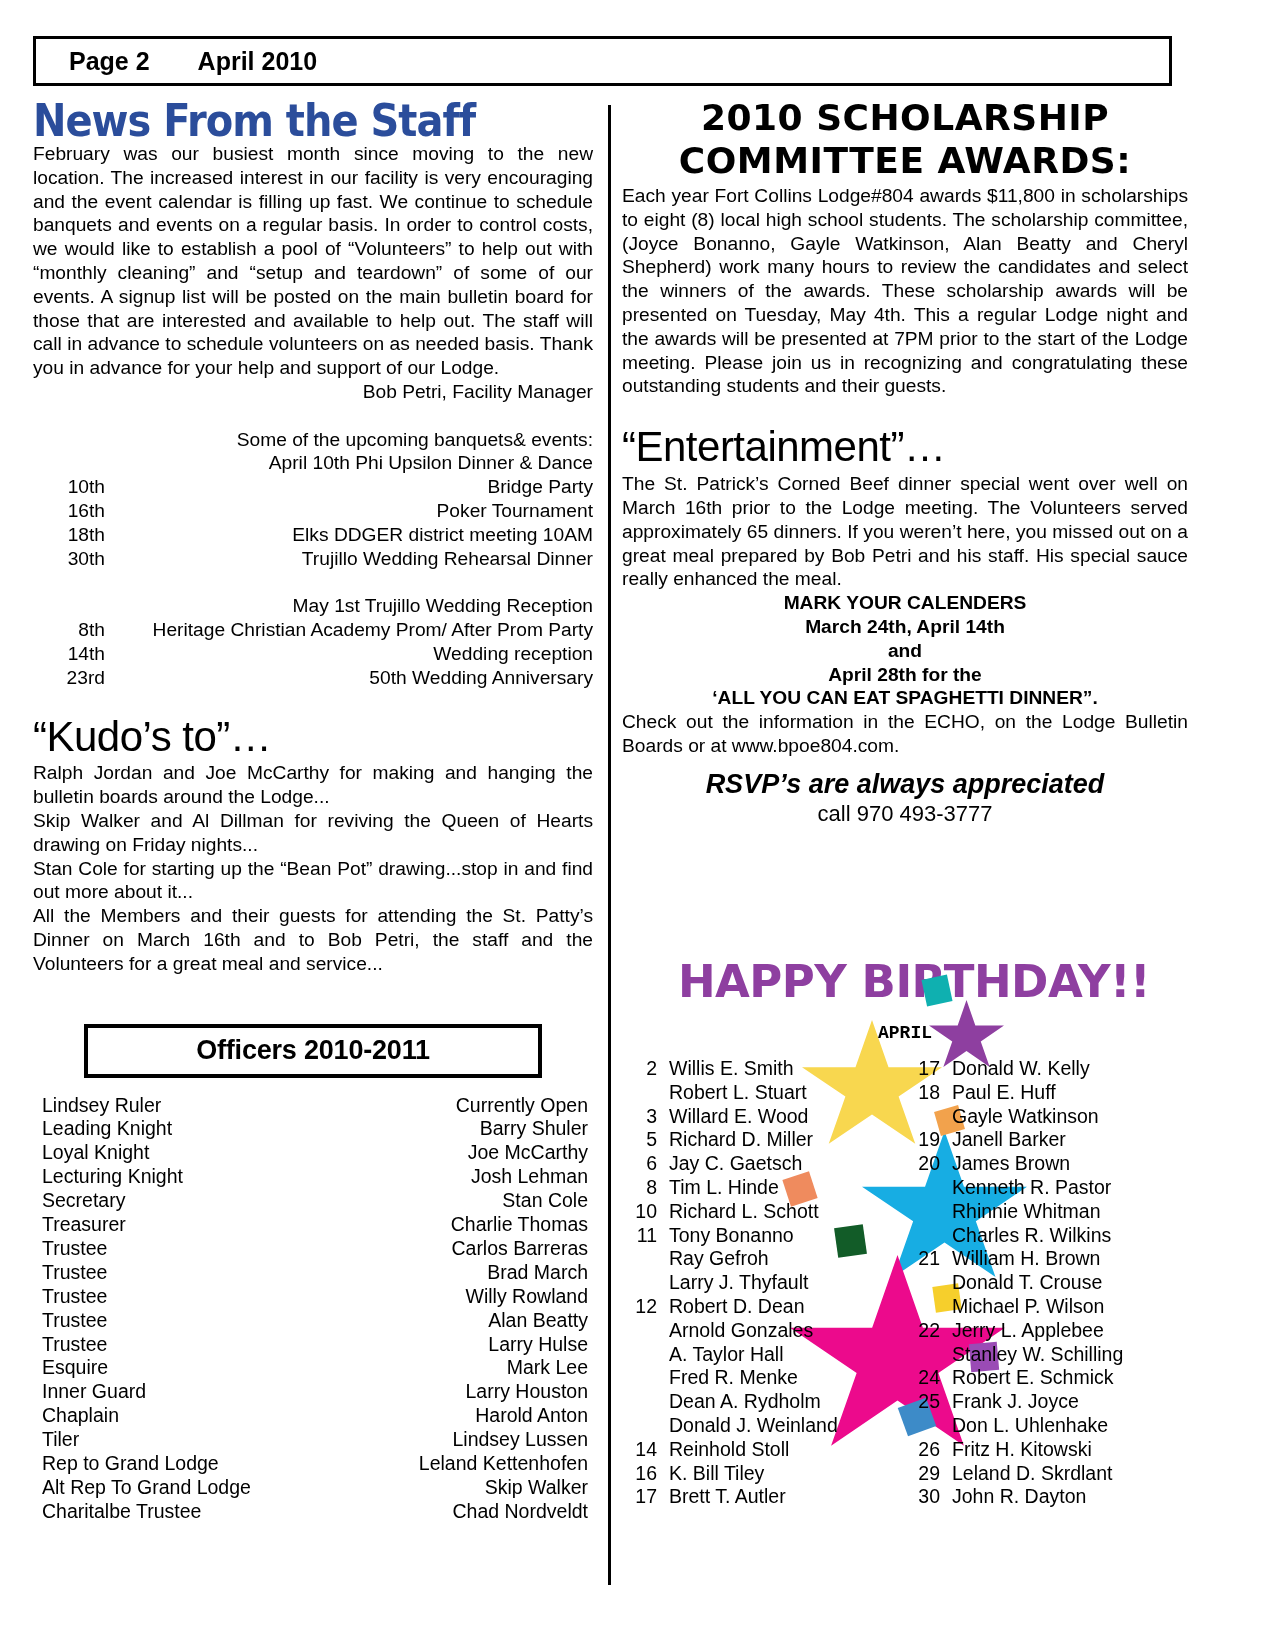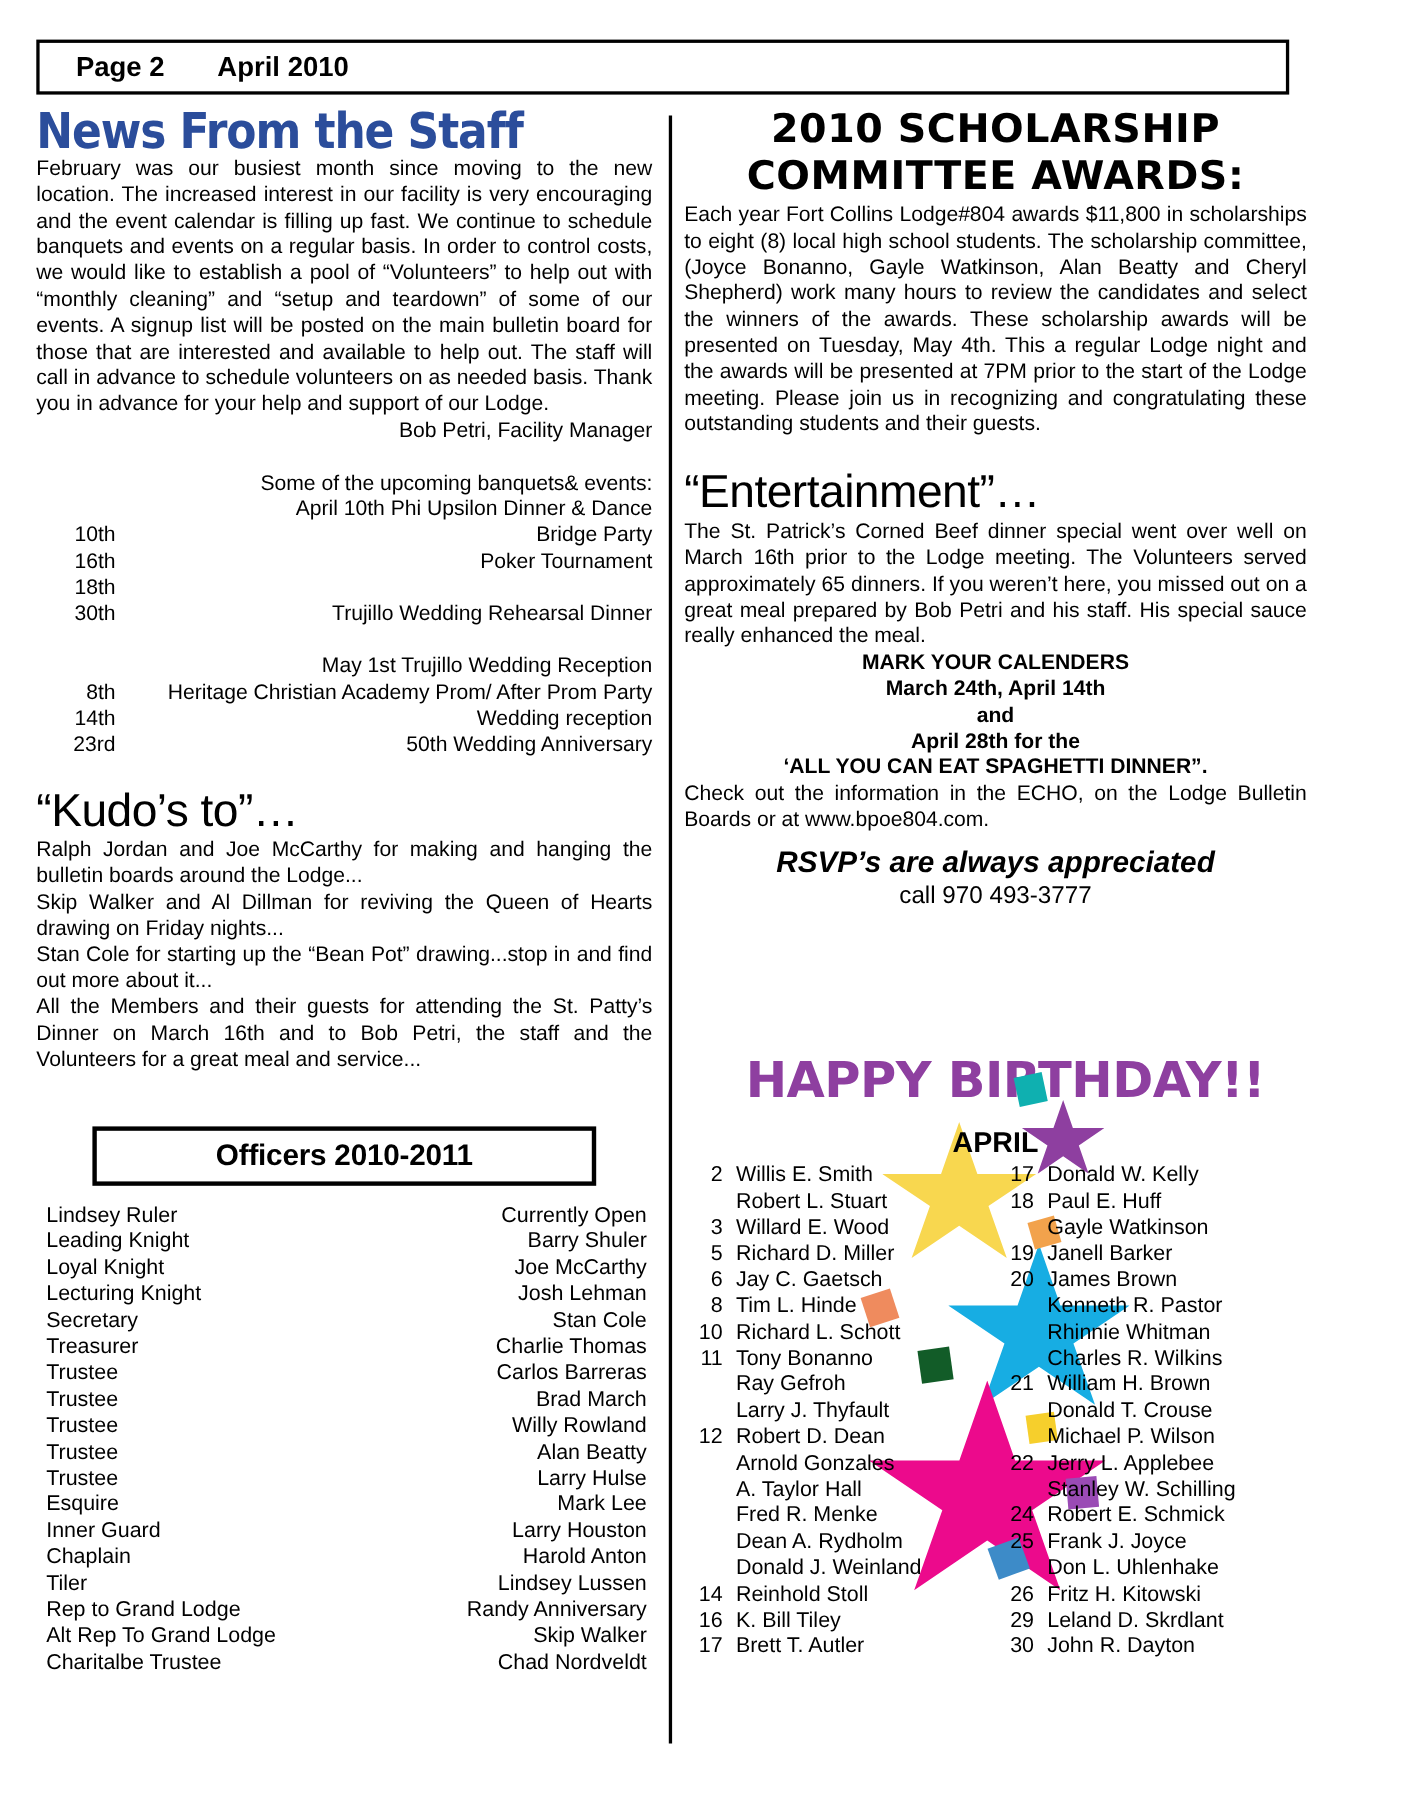--- a/index.html
+++ b/index.html
@@ -194,23 +194,24 @@
     letter-spacing: -0.5px;
     z-index: 6;
     white-space: nowrap;
   }
   .bday-month {
     position: absolute;
     left: 0;
     top: 78px;
     width: 566px;
     text-align: center;
-    font-size: 26px;
+    font-size: 18px;
     font-weight: bold;
     z-index: 6;
+    font-family: Liberation Mono, monospace;
   }
   .bday-cols {
     position: absolute;
     left: 0;
     top: 112px;
     width: 566px;
     display: flex;
     z-index: 5;
   }
   .bday-col { width: 283px; }
@@ -268,20 +269,21 @@
       <div class="evt-row">
         <span class="evt-day">10th</span>
         <span class="evt-name">Bridge Party</span>
       </div>
       <div class="evt-row">
         <span class="evt-day">16th</span>
         <span class="evt-name">Poker Tournament</span>
       </div>
       <div class="evt-row">
         <span class="evt-day">18th</span>
+        <span class="evt-name">Elks DDGER district meeting 10AM</span>
       </div>
       <div class="evt-row">
         <span class="evt-day">30th</span>
         <span class="evt-name">Trujillo Wedding Rehearsal Dinner</span>
       </div>
     </div>
 
     <div class="spacer-line"></div>
 
     <div class="body-text nojust">May 1st Trujillo Wedding Reception</div>
@@ -367,21 +369,21 @@
       <div class="officer-row">
         <span class="officer-role">Chaplain</span>
         <span class="officer-name">Harold Anton</span>
       </div>
       <div class="officer-row">
         <span class="officer-role">Tiler</span>
         <span class="officer-name">Lindsey Lussen</span>
       </div>
       <div class="officer-row">
         <span class="officer-role">Rep to Grand Lodge</span>
-        <span class="officer-name">Randy Anniversary</span>
+        <span class="officer-name">Leland Kettenhofen</span>
       </div>
       <div class="officer-row">
         <span class="officer-role">Alt Rep To Grand Lodge</span>
         <span class="officer-name">Skip Walker</span>
       </div>
       <div class="officer-row">
         <span class="officer-role">Charitalbe Trustee</span>
         <span class="officer-name">Chad Nordveldt</span>
       </div>
     </div>

